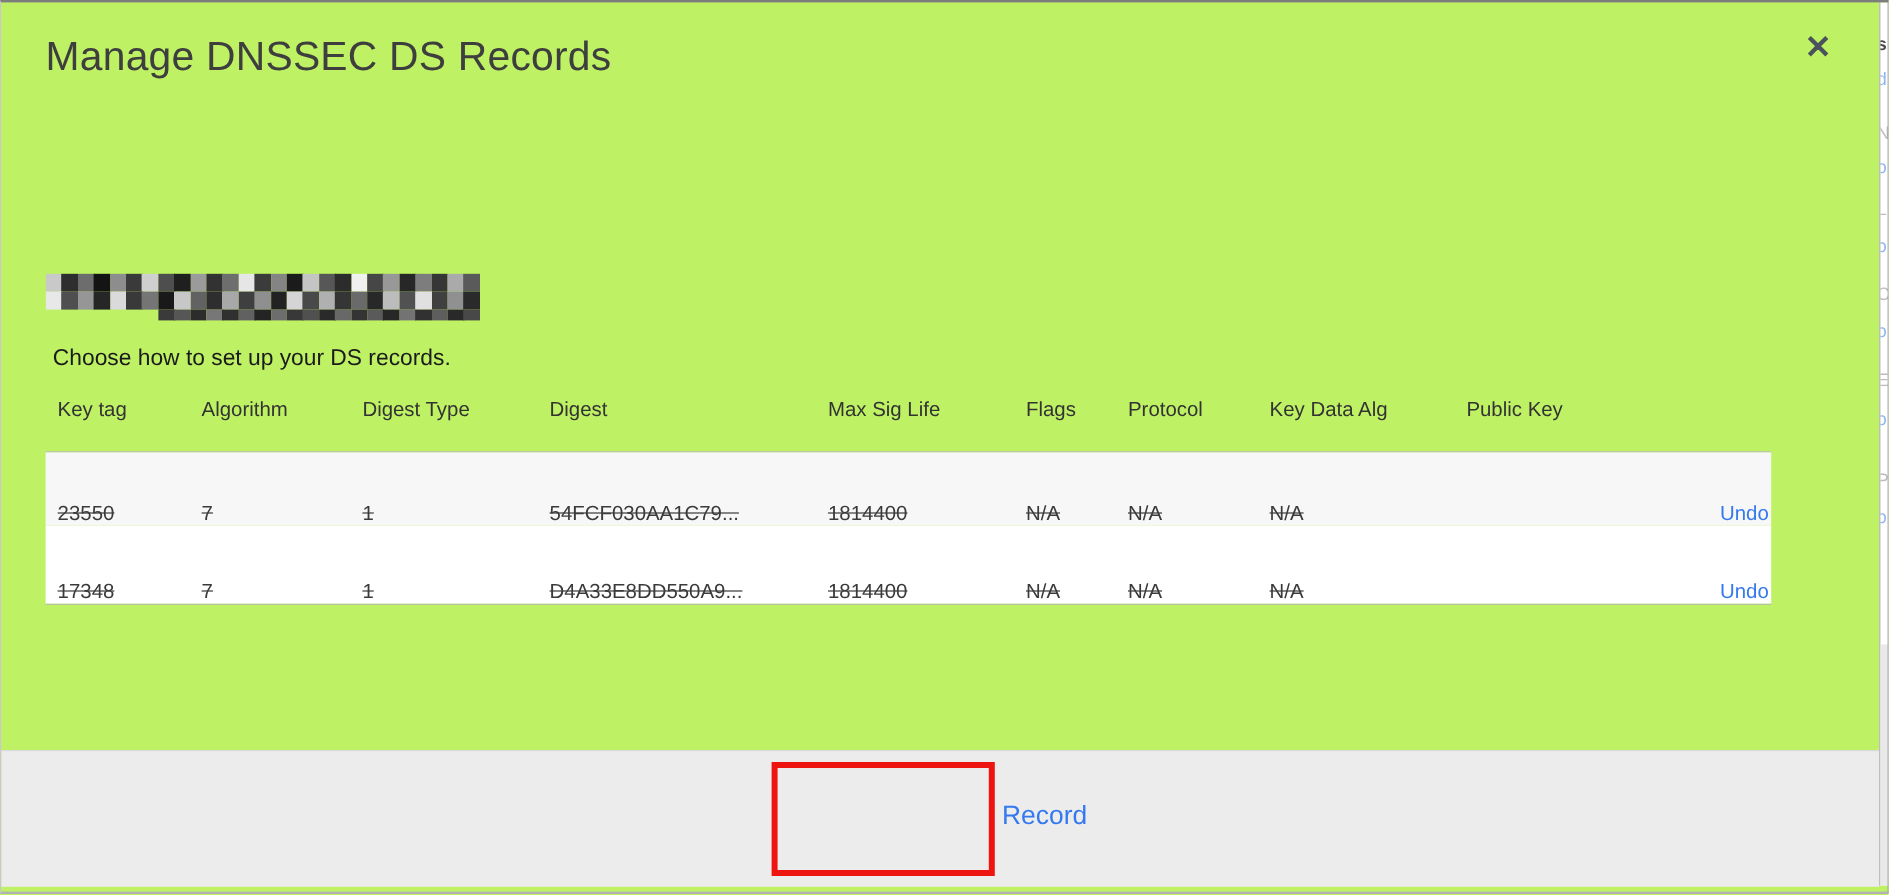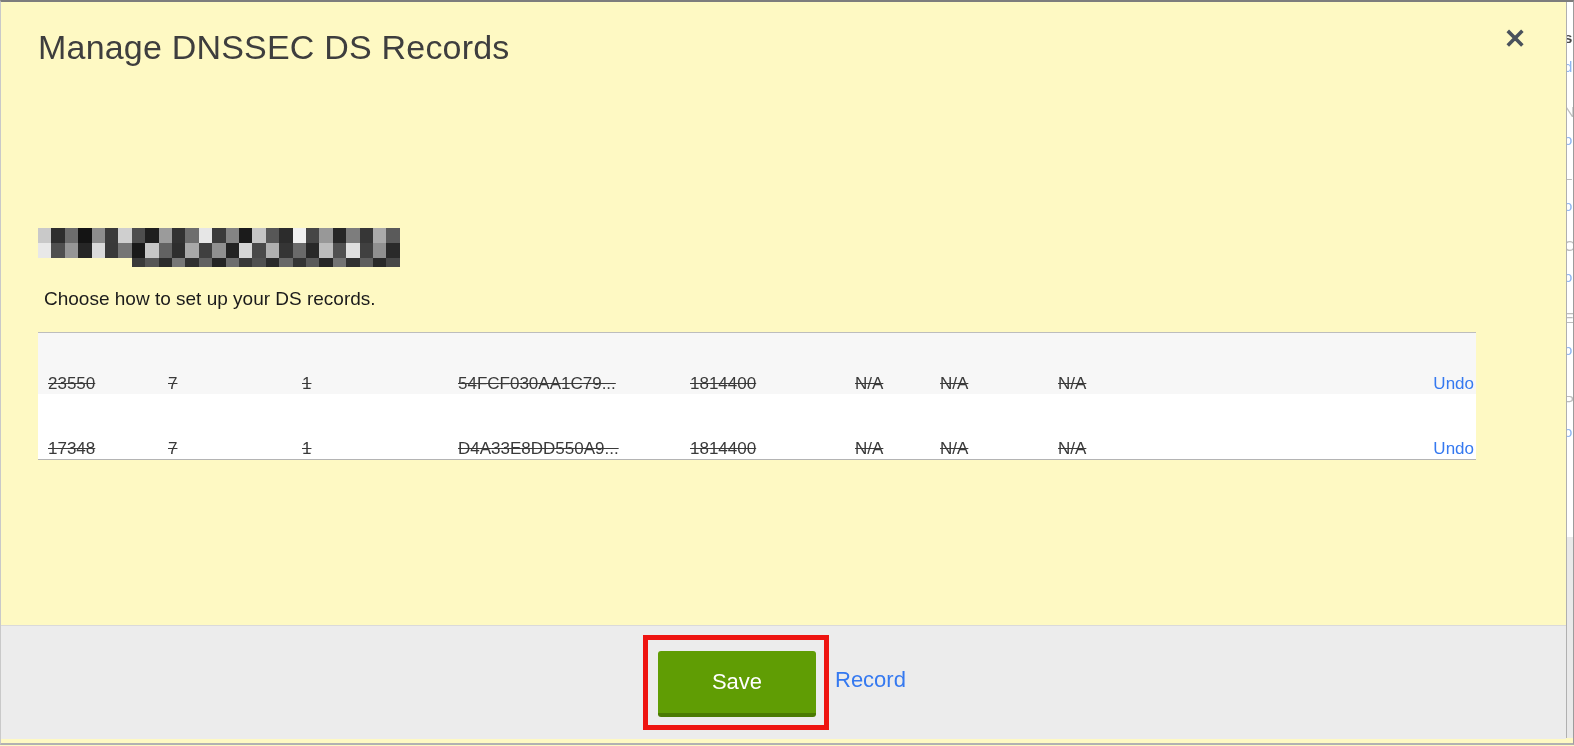--- a/index.html
+++ b/index.html
@@ -1,18 +1,18 @@
 <!DOCTYPE html>
 <html style="--accent-green: #69a112; --save-green: #609d04; --save-green-dark: #4a7a02; --link-blue: #3579f0; --annotation-red: #ee1410; --footer-bg: #ececec; --row-alt-bg: #f7f7f7;"><head>
 <meta charset="utf-8">
 <style>
   html,body { margin:0; padding:0; background:#ffffff; }
   body { font-family:"Liberation Sans", sans-serif; }
   .stage {
-    position:relative; width:1574px; height:746px; background:#fef9c3; overflow:hidden;
+    position:relative; width:1574px; height:746px; background:#bef264; overflow:hidden;
   }
   
   .frame {
     position:absolute; left:0; top:0; width:1572px; height:741px;
     border-top:2px solid #7d7d7d; border-left:1px solid #c9c9c9;
     border-right:1px solid #9c9c9c; border-bottom:2px solid #b2b2b2;
     pointer-events:none; z-index:50;
   }
   
   .bg-strip {
@@ -156,20 +156,32 @@
       <div style="position: absolute; left: 294.8px; top: 30px; width: 13.9px; height: 9px; background: rgb(115, 115, 115);"></div>
       <div style="position: absolute; left: 308.2px; top: 30px; width: 13.9px; height: 9px; background: rgb(49, 49, 49);"></div>
       <div style="position: absolute; left: 321.6px; top: 30px; width: 13.9px; height: 9px; background: rgb(94, 94, 94);"></div>
       <div style="position: absolute; left: 335px; top: 30px; width: 13.9px; height: 9px; background: rgb(41, 41, 41);"></div>
       <div style="position: absolute; left: 348.4px; top: 30px; width: 13.9px; height: 9px; background: rgb(72, 72, 72);"></div>
     </div>
 
   <div class="subtitle">Choose how to set up your DS records.</div>
 
   <div class="tbl">
+    <div class="tbl-header">
+      <div class="cell c1">Key tag</div>
+      <div class="cell c2">Algorithm</div>
+      <div class="cell c3">Digest Type</div>
+      <div class="cell c4">Digest</div>
+      <div class="cell c5">Max Sig Life</div>
+      <div class="cell c6">Flags</div>
+      <div class="cell c7">Protocol</div>
+      <div class="cell c8">Key Data Alg</div>
+      <div class="cell c9">Public Key</div>
+      <div class="cell c-action"></div>
+    </div>
     <div class="tbl-body">
       <div class="row r0">
         <div class="cell c1 val">23550</div>
         <div class="cell c2 val">7</div>
         <div class="cell c3 val">1</div>
         <div class="cell c4 val">54FCF030AA1C79...</div>
         <div class="cell c5 val">1814400</div>
         <div class="cell c6 val">N/A</div>
         <div class="cell c7 val">N/A</div>
         <div class="cell c8 val">N/A</div>
@@ -189,21 +201,20 @@
         <div class="cell c-action"><span class="link">Undo</span></div>
       </div>
     </div>
   </div>
 
 
   <div class="footer"></div>
 
   <div class="annotation-rect"></div>
 
-  <button class="save-btn">Save</button>
 
   <span class="cancel-link link">Record</span>
 
   <div class="bg-strip">
     <div class="gray-part"></div>
   <span style="position: absolute; left: -3px; top: 28px; font-size: 15px; line-height: 1; color: rgb(74, 74, 74); font-weight: bold;">s</span>
       <span style="position: absolute; left: -3px; top: 57px; font-size: 15px; line-height: 1; color: rgb(143, 182, 242);">d</span>
       <span style="position: absolute; left: -3px; top: 102px; font-size: 15px; line-height: 1; color: rgb(189, 189, 189);">N</span>
       <span style="position: absolute; left: -3px; top: 130px; font-size: 15px; line-height: 1; color: rgb(143, 182, 242);">o</span>
       <span style="position: absolute; left: -3px; top: 165px; font-size: 15px; line-height: 1; color: rgb(189, 189, 189);">L</span>

